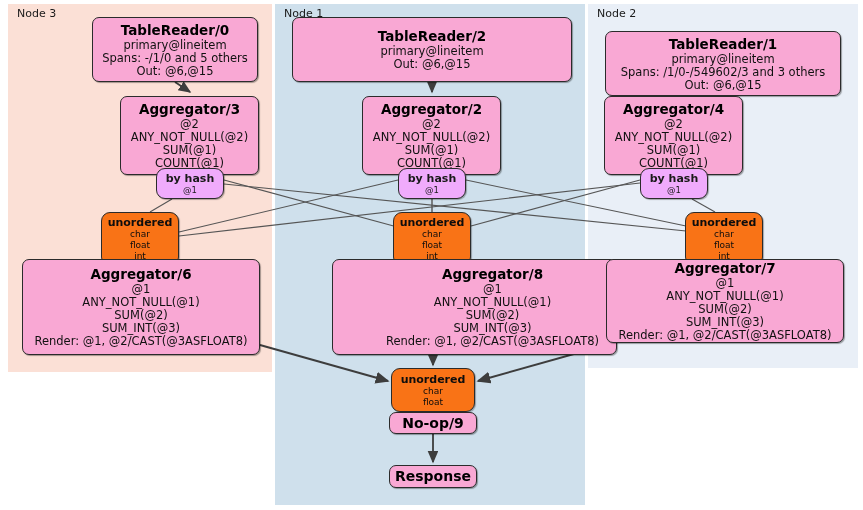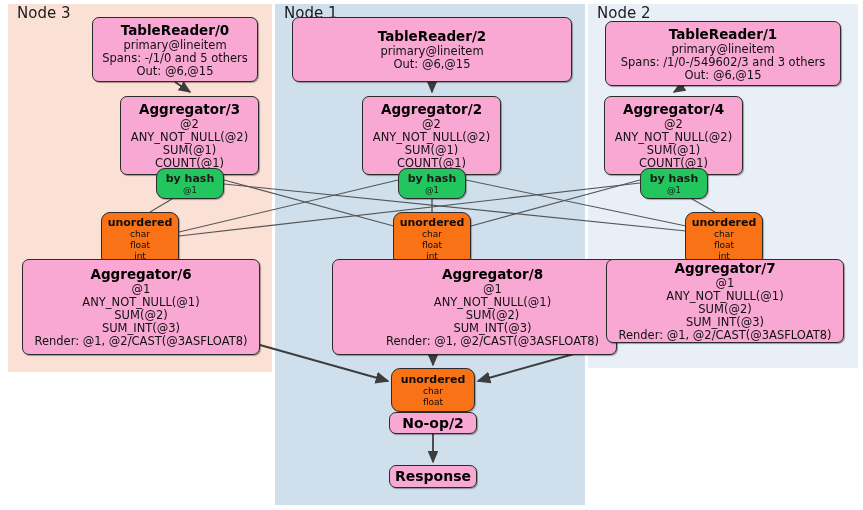--- a/index.html
+++ b/index.html
@@ -1,35 +1,35 @@
 <!DOCTYPE html>
 <html><head>
 <meta charset="utf-8">
 <style>
   html,body{margin:0;padding:0;background:#ffffff;}
   body{width:863px;height:510px;position:relative;overflow:hidden;
        font-family:"DejaVu Sans","Liberation Sans",sans-serif;}
   #stage{position:absolute;left:0;top:0;width:863px;height:510px;}
 
   .cluster{position:absolute;box-sizing:border-box;}
-  .cluster .cluster-label{position:absolute;left:9px;top:3px;font-size:15px;color:#1a1a1a;
+  .cluster .cluster-label{position:absolute;left:9px;top:3px;font-size:11px;color:#1a1a1a;
        white-space:nowrap;line-height:13px;}
 
   #edges{position:absolute;left:0;top:0;width:863px;height:510px;pointer-events:none;}
 
   .node{position:absolute;box-sizing:border-box;display:flex;flex-direction:column;
         align-items:center;justify-content:center;text-align:center;
         border:1px solid #2b2b2b;border-radius:7px;}
   .node .t{line-height:13px;white-space:nowrap;}
 
   .proc{background:#f9a8d4;box-shadow:1px 1px 1px rgba(0,0,0,.35);}
   .proc .hdr{font-weight:bold;font-size:13.5px;line-height:17px;color:#000;}
   .proc .t{font-size:11.5px;color:#111;}
 
-  .router-hash{background:#22c55e;border-radius:9px;box-shadow:1px 1px 1px rgba(0,0,0,.3);}
+  .router-hash{background:#f0abfc;border-radius:9px;box-shadow:1px 1px 1px rgba(0,0,0,.3);}
   .router-hash .hdr{font-weight:bold;font-size:11px;line-height:13px;color:#1a1a1a;}
   .router-hash .t{font-size:8.5px;color:#1a1a1a;line-height:11px;}
 
   .sync{background:#f97316;border-radius:9px;box-shadow:1px 1px 1px rgba(0,0,0,.3);}
   .sync .hdr{font-weight:bold;font-size:11px;line-height:13px;color:#0d0d0d;}
   .sync .t{font-size:9px;color:#0d0d0d;line-height:11px;}
 
   .small-proc .hdr{font-size:14px;line-height:17px;}
 </style>
 </head>
@@ -83,21 +83,21 @@
     <div class="t">Spans: -/1/0 and 5 others</div>
     <div class="t">Out: @6,@15</div>
   </div>
 
   <div class="node proc" style="left:292px;top:17px;width:280px;height:65px;">
     <div class="hdr">TableReader/2</div>
     <div class="t">primary@lineitem</div>
     <div class="t">Out: @6,@15</div>
   </div>
 
-  <div class="node proc" style="left:605px;top:21px;width:236px;height:65px;">
+  <div class="node proc" style="left:605px;top:31px;width:236px;height:65px;">
     <div class="hdr">TableReader/1</div>
     <div class="t">primary@lineitem</div>
     <div class="t">Spans: /1/0-/549602/3 and 3 others</div>
     <div class="t">Out: @6,@15</div>
   </div>
 
   <div class="node proc" style="left:120px;top:96px;width:139px;height:79px;">
     <div class="hdr">Aggregator/3</div>
     <div class="t">@2</div>
     <div class="t">ANY_NOT_NULL(@2)</div>
@@ -180,20 +180,20 @@
     <div class="t">Render: @1, @2/CAST(@3ASFLOAT8)</div>
   </div>
 
   <div class="node sync" style="left:391px;top:368px;width:84px;height:44px;">
     <div class="hdr">unordered</div>
     <div class="t">char</div>
     <div class="t">float</div>
   </div>
 
   <div class="node proc small-proc" style="left:389px;top:412px;width:88px;height:22px;">
-    <div class="hdr">No-op/2</div>
+    <div class="hdr">No-op/9</div>
   </div>
 
   <div class="node proc small-proc" style="left:389px;top:465px;width:88px;height:23px;">
     <div class="hdr">Response</div>
   </div>
 
 </div>
 
 </body></html>

